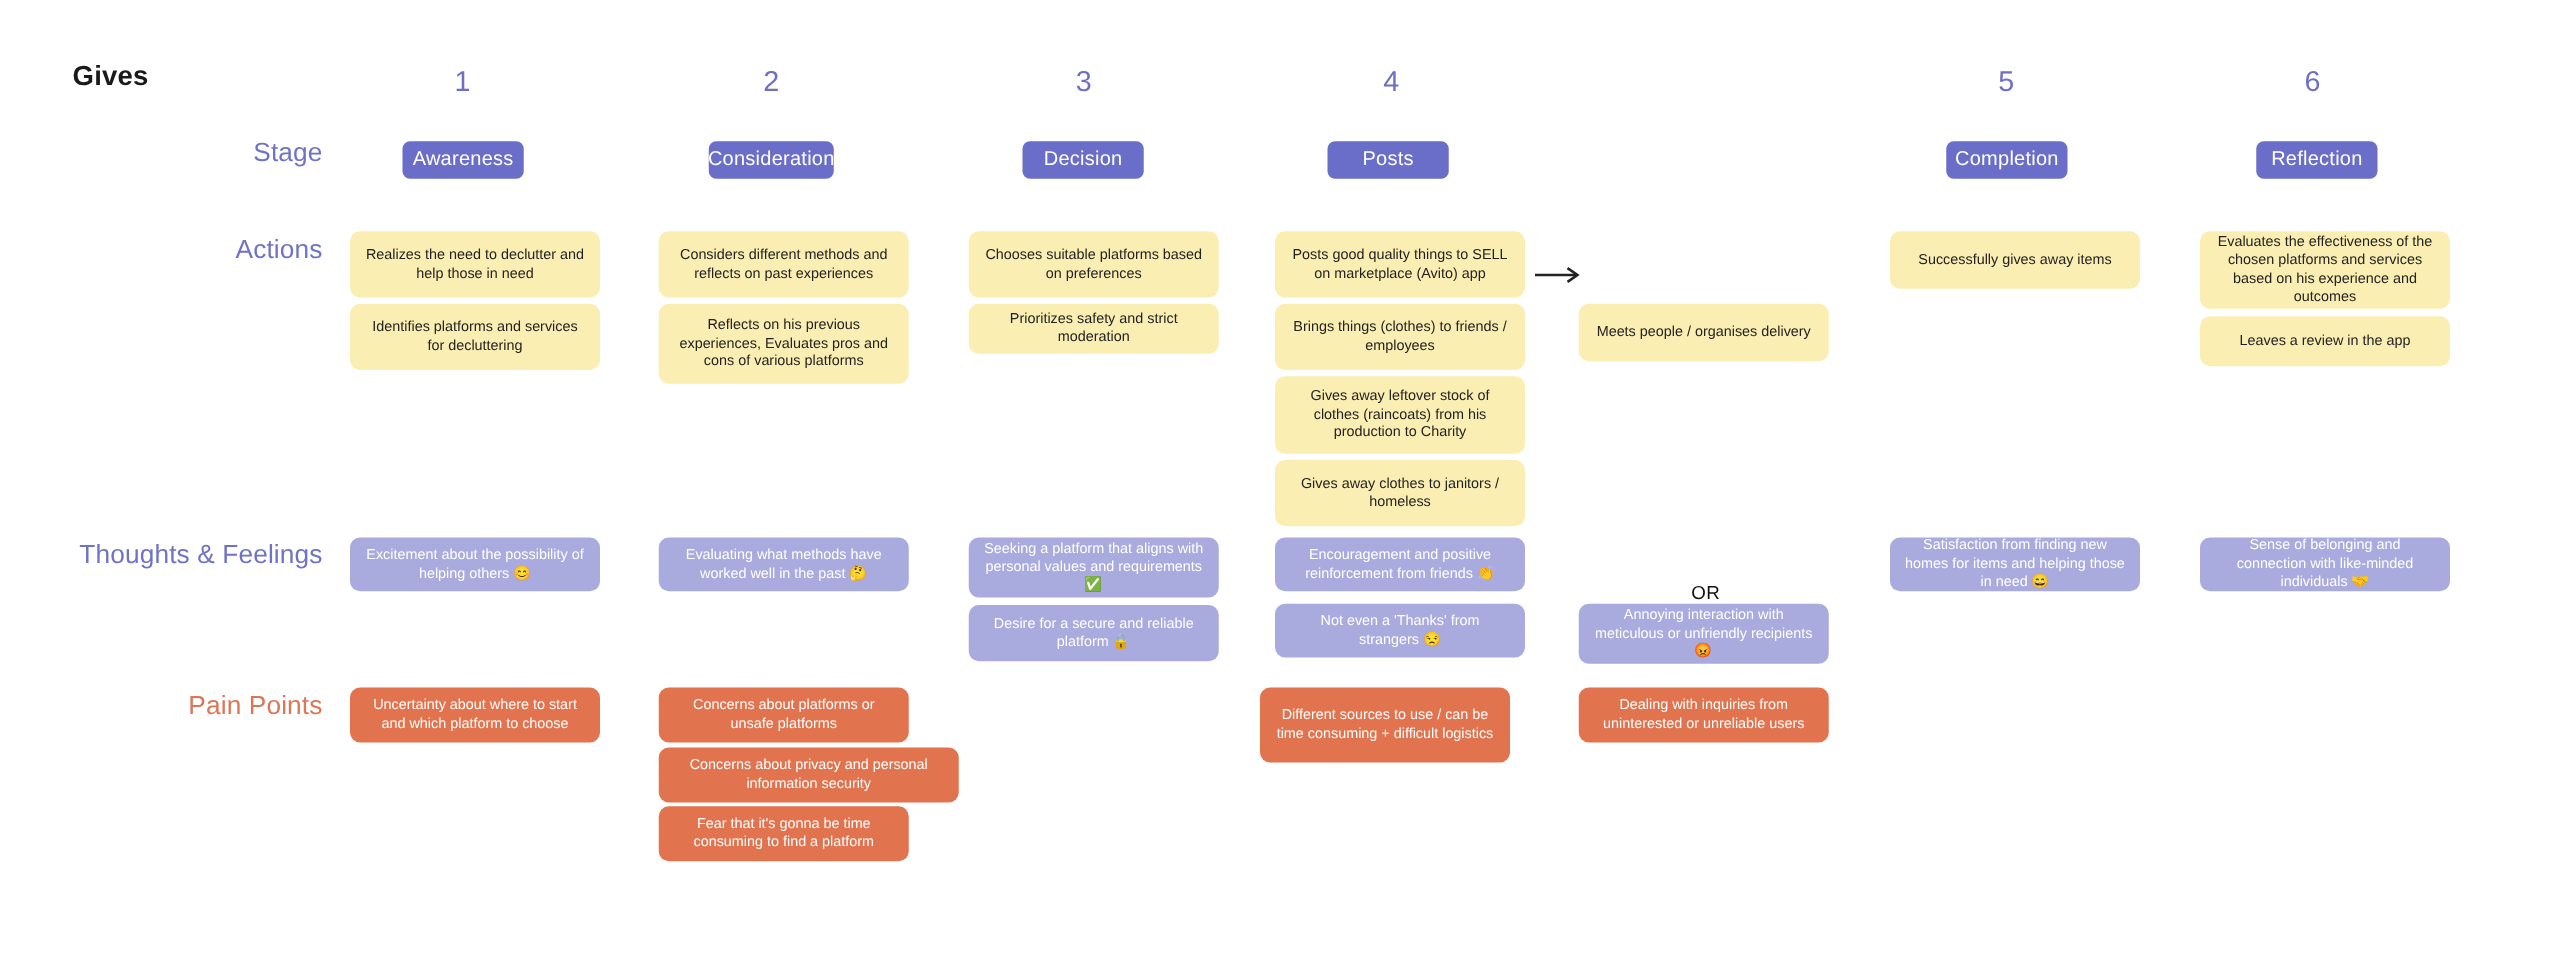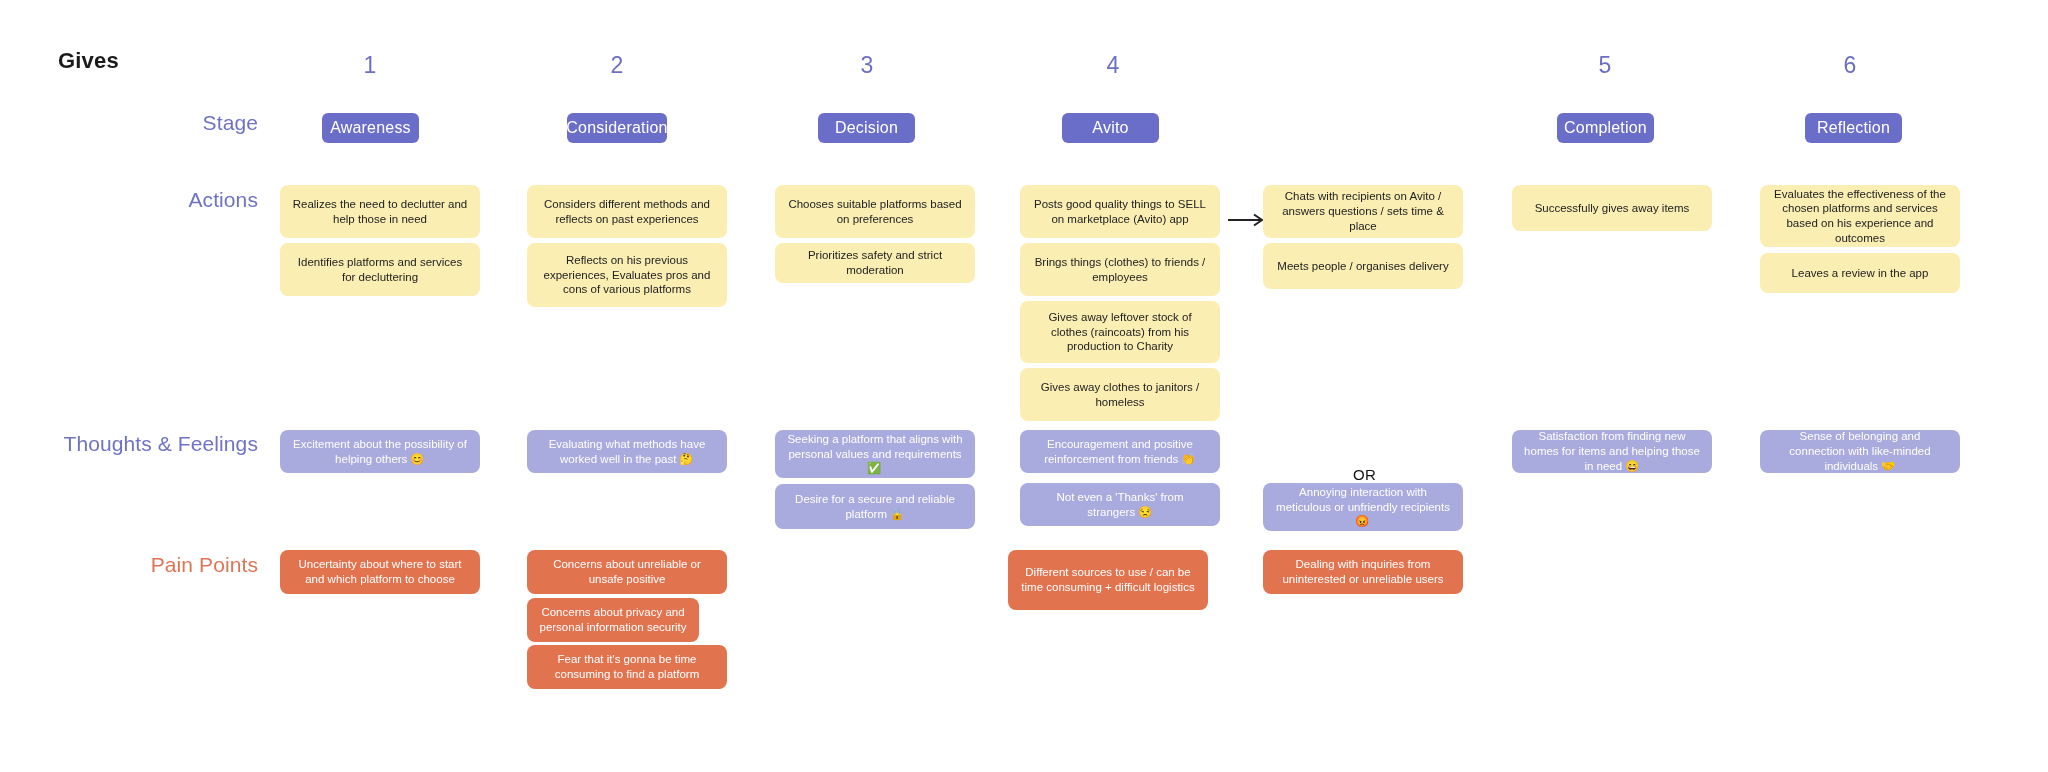--- a/index.html
+++ b/index.html
@@ -132,21 +132,21 @@
   <div class="col-number" style="left:320px">1</div>
   <div class="col-number" style="left:567px">2</div>
   <div class="col-number" style="left:817px">3</div>
   <div class="col-number" style="left:1063px">4</div>
   <div class="col-number" style="left:1555px">5</div>
   <div class="col-number" style="left:1800px">6</div>
 
   <div class="stage-badge" style="left:322px; width:97px">Awareness</div>
   <div class="stage-badge" style="left:567px; width:100px">Consideration</div>
   <div class="stage-badge" style="left:818px; width:97px">Decision</div>
-  <div class="stage-badge" style="left:1062px; width:97px">Avito</div>
+  <div class="stage-badge" style="left:1062px; width:97px">Posts</div>
   <div class="stage-badge" style="left:1557px; width:97px">Completion</div>
   <div class="stage-badge" style="left:1805px; width:97px">Reflection</div>
 
   <div class="card action" style="left:280px; top:185px; width:200px; height:53px">Realizes the need to declutter and help those in need</div>
   <div class="card action" style="left:280px; top:243px; width:200px; height:53px">Identifies platforms and services for decluttering</div>
 
   <div class="card action" style="left:527px; top:185px; width:200px; height:53px">Considers different methods and reflects on past experiences</div>
   <div class="card action" style="left:527px; top:243px; width:200px; height:64px">Reflects on his previous experiences, Evaluates pros and cons of various platforms</div>
 
   <div class="card action" style="left:775px; top:185px; width:200px; height:53px">Chooses suitable platforms based on preferences</div>
@@ -155,21 +155,20 @@
   <div class="card action" style="left:1020px; top:185px; width:200px; height:53px">Posts good quality things to SELL on marketplace (Avito) app</div>
   <div class="card action" style="left:1020px; top:243px; width:200px; height:53px">Brings things (clothes) to friends / employees</div>
   <div class="card action" style="left:1020px; top:301px; width:200px; height:62px">Gives away leftover stock of clothes (raincoats) from his production to Charity</div>
   <div class="card action" style="left:1020px; top:368px; width:200px; height:53px">Gives away clothes to janitors / homeless</div>
 
   <svg id="flow-arrow" viewBox="0 0 40 14">
     <line x1="0" y1="7" x2="33" y2="7" stroke="#222222" stroke-width="2"></line>
     <polyline points="26,1.5 34,7 26,12.5" fill="none" stroke="#222222" stroke-width="2"></polyline>
   </svg>
 
-  <div class="card action" style="left:1263px; top:185px; width:200px; height:53px">Chats with recipients on Avito / answers questions / sets time &amp; place</div>
   <div class="card action" style="left:1263px; top:243px; width:200px; height:46px">Meets people / organises delivery</div>
 
   <div class="card action" style="left:1512px; top:185px; width:200px; height:46px">Successfully gives away items</div>
 
   <div class="card action" style="left:1760px; top:185px; width:200px; height:62px">Evaluates the effectiveness of the chosen platforms and services based on his experience and outcomes</div>
   <div class="card action" style="left:1760px; top:253px; width:200px; height:40px">Leaves a review in the app</div>
 
   <div class="card thought" style="left:280px; top:430px; width:200px; height:43px">Excitement about the possibility of helping others 😊</div>
 
   <div class="card thought" style="left:527px; top:430px; width:200px; height:43px">Evaluating what methods have worked well in the past 🤔</div>
@@ -183,21 +182,21 @@
   <div class="card thought" style="left:1263px; top:483px; width:200px; height:48px">Annoying interaction with meticulous or unfriendly recipients 😡</div>
 
   <div id="or-label">OR</div>
 
   <div class="card thought" style="left:1512px; top:430px; width:200px; height:43px">Satisfaction from finding new homes for items and helping those in need 😄</div>
 
   <div class="card thought" style="left:1760px; top:430px; width:200px; height:43px">Sense of belonging and connection with like-minded individuals 🤝</div>
 
   <div class="card pain" style="left:280px; top:550px; width:200px; height:44px">Uncertainty about where to start and which platform to choose</div>
 
-  <div class="card pain" style="left:527px; top:550px; width:200px; height:44px">Concerns about unreliable or unsafe positive</div>
-  <div class="card pain" style="left:527px; top:598px; width:172px; height:44px">Concerns about privacy and personal information security</div>
+  <div class="card pain" style="left:527px; top:550px; width:200px; height:44px">Concerns about platforms or unsafe platforms</div>
+  <div class="card pain" style="left:527px; top:598px; width:240px; height:44px">Concerns about privacy and personal information security</div>
   <div class="card pain" style="left:527px; top:645px; width:200px; height:44px">Fear that it's gonna be time consuming to find a platform</div>
 
   <div class="card pain" style="left:1008px; top:550px; width:200px; height:60px">Different sources to use / can be time consuming + difficult logistics</div>
 
   <div class="card pain" style="left:1263px; top:550px; width:200px; height:44px">Dealing with inquiries from uninterested or unreliable users</div>
 
 </div>
 
 </body></html>

